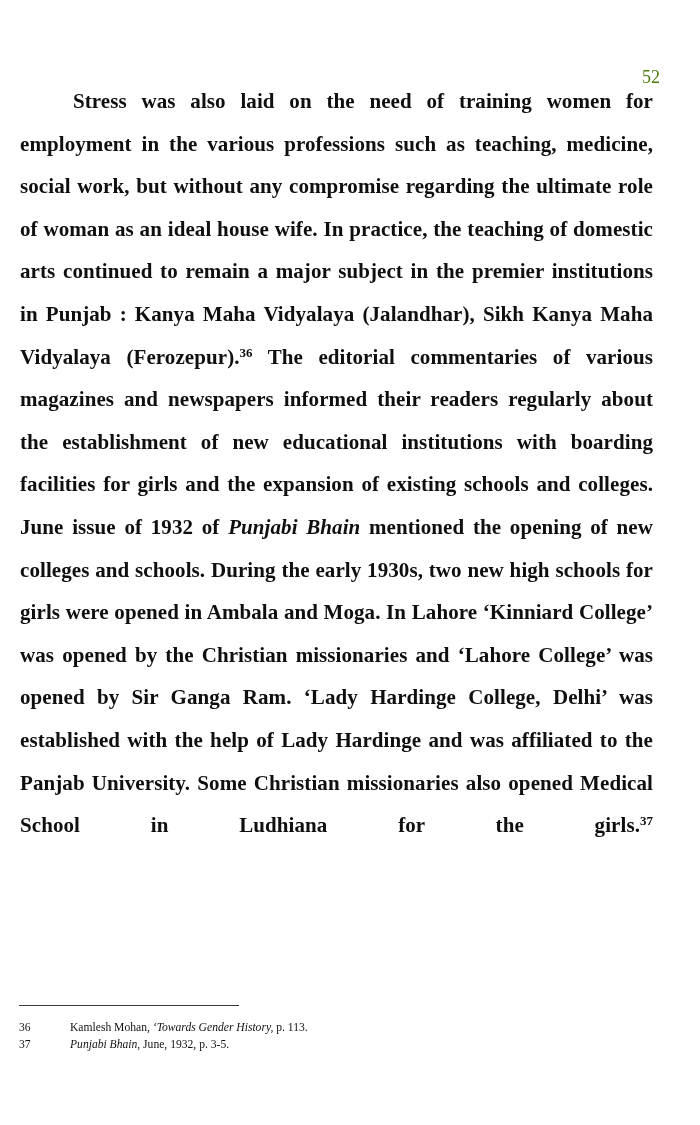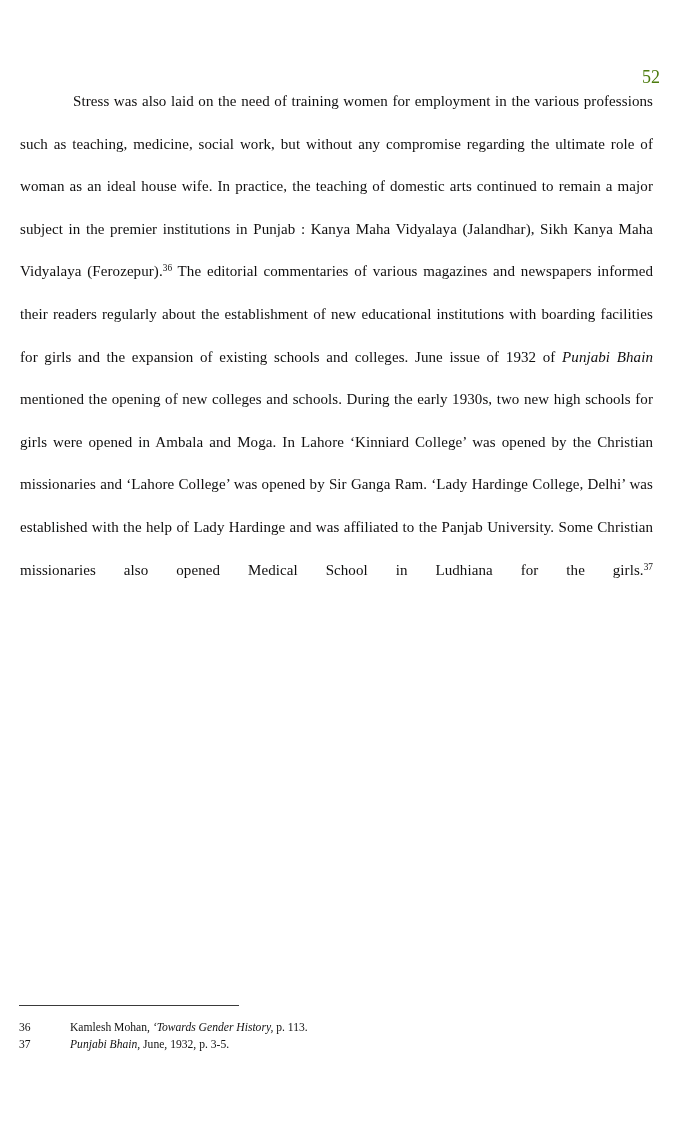--- a/index.html
+++ b/index.html
@@ -34,27 +34,28 @@
   .body-block {
     position: absolute;
     left: 20px;
     top: 80px;
     width: 633px;
   }
   .para {
     margin: 0;
     text-align: justify;
     text-justify: inter-word;
-    font-size: 15px;
+    font-size: 21px;
     line-height: 42.6px;
     text-indent: 53px;
     letter-spacing: 0.08px;
     word-spacing: 0.2px;
     -webkit-hyphens: none;
     hyphens: none;
+    font-weight: bold;
   }
   .para + .para { margin-top: 0; }
   
   .para::after {
     content: "";
     display: inline-block;
     width: 100%;
   }
   .para.no-stretch::after { content: none; display: none; }
 

